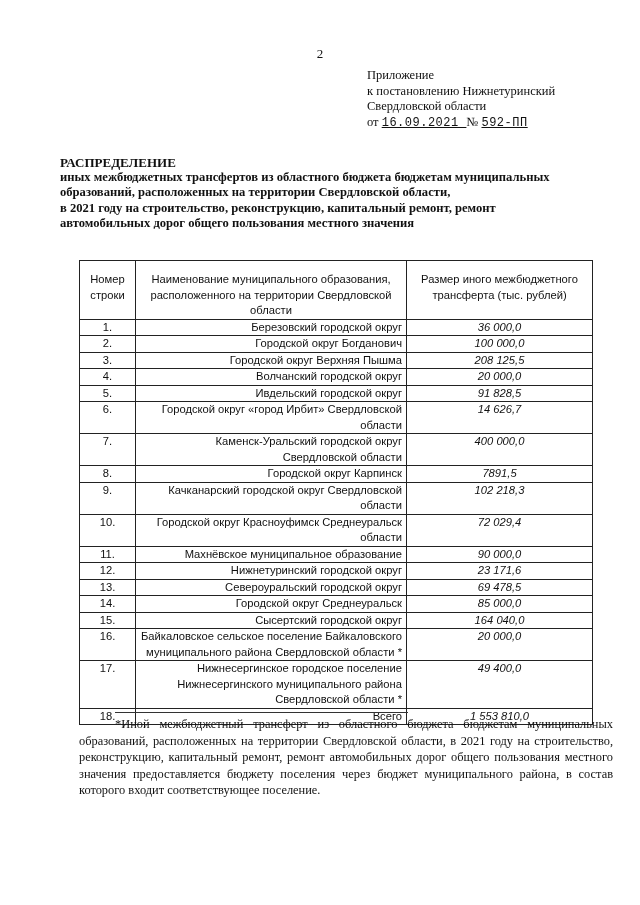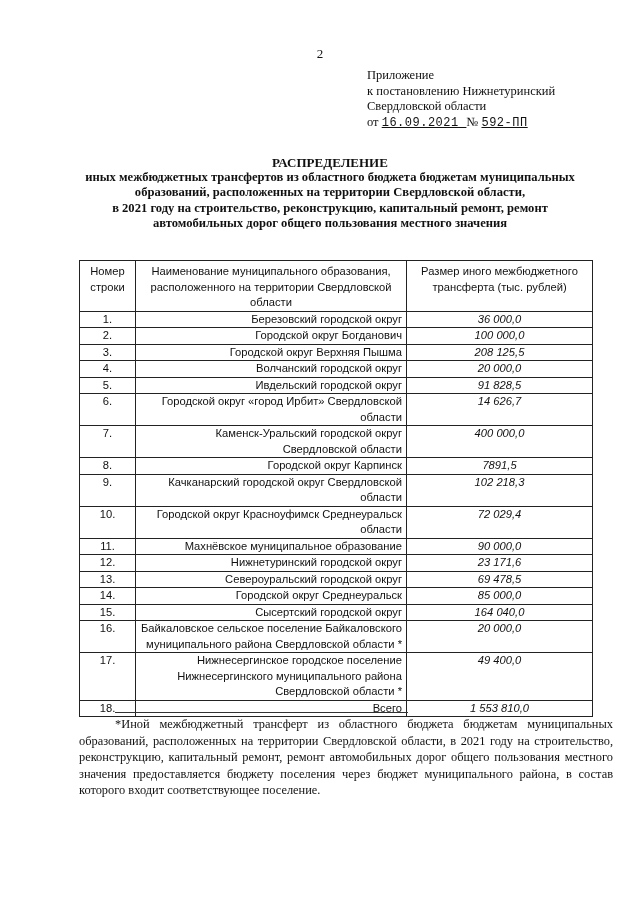--- a/index.html
+++ b/index.html
@@ -16,34 +16,34 @@
     position: absolute; top: 68px; left: 367px; font-size: 12.5px; line-height: 15.5px;
   }
   .appendix .line { white-space: nowrap; }
   .appendix .mono {
     font-family: "Liberation Mono", "DejaVu Sans Mono", monospace;
     font-size: 12px;
     text-decoration: underline;
     letter-spacing: 0.5px;
   }
   .title-block {
-    position: absolute; top: 155px; left: 60px; width: 540px; text-align: center;
+    position: absolute; top: 155px; left: 60px; width: 540px; text-align: left;
     font-weight: bold; font-size: 12.6px; line-height: 15.2px;
   }
   .title-block .main { font-size: 13px; }
   table.dist {
     position: absolute; top: 260px; left: 79px; width: 514px;
     border-collapse: collapse;
     font-family: "Liberation Sans", "DejaVu Sans", sans-serif;
     font-size: 11.2px; line-height: 15.5px;
   }
   table.dist td, table.dist th {
     border: 1px solid #222; padding: 0 4px; vertical-align: top; font-weight: normal;
   }
-  table.dist th { text-align: center; padding-top: 3px; }
+  table.dist th { text-align: center; padding-top: 11px; }
   table.dist td.num { text-align: center; width: 47px; }
   table.dist td.name { width: 262px; text-align: right; }
   table.dist td.val { text-align: center; font-style: italic; }
   .footnote-rule {
     position: absolute; top: 712px; left: 115px; width: 293px; height: 0;
     border-top: 1px solid #333;
   }
   .footnote {
     position: absolute; top: 716px; left: 79px; width: 534px;
     font-family: "Liberation Serif", "DejaVu Serif", serif;

